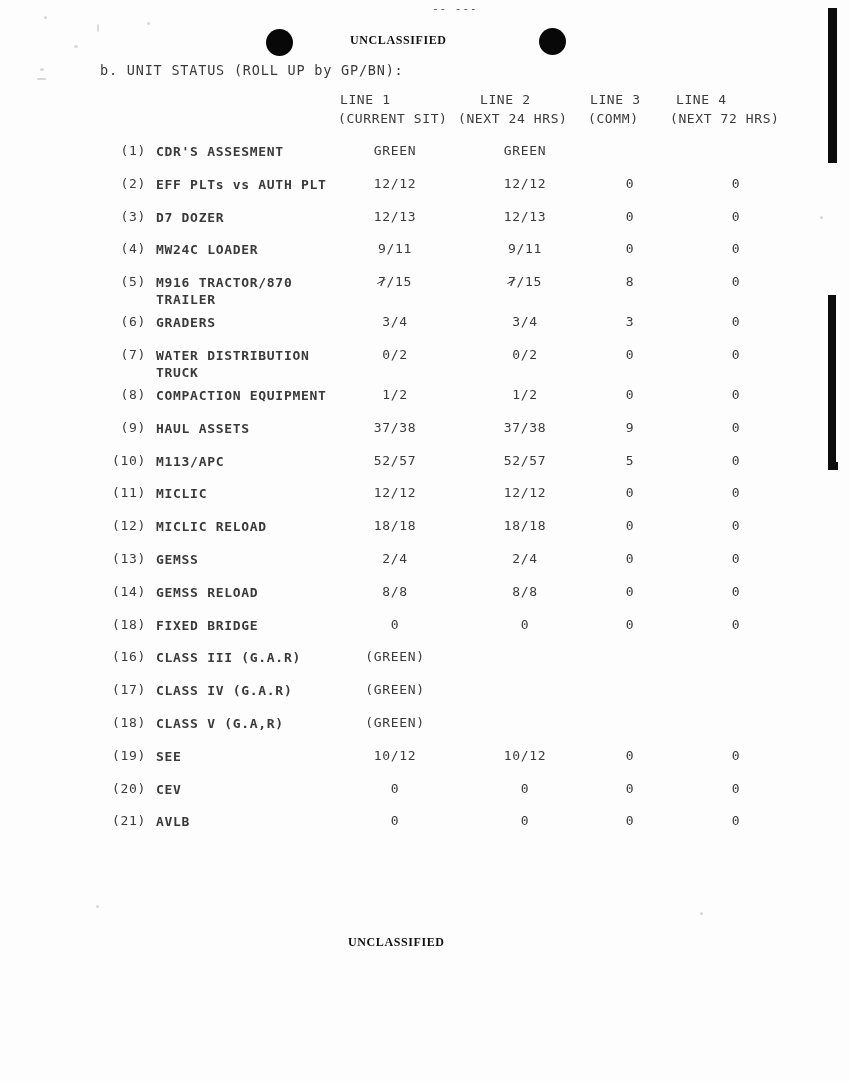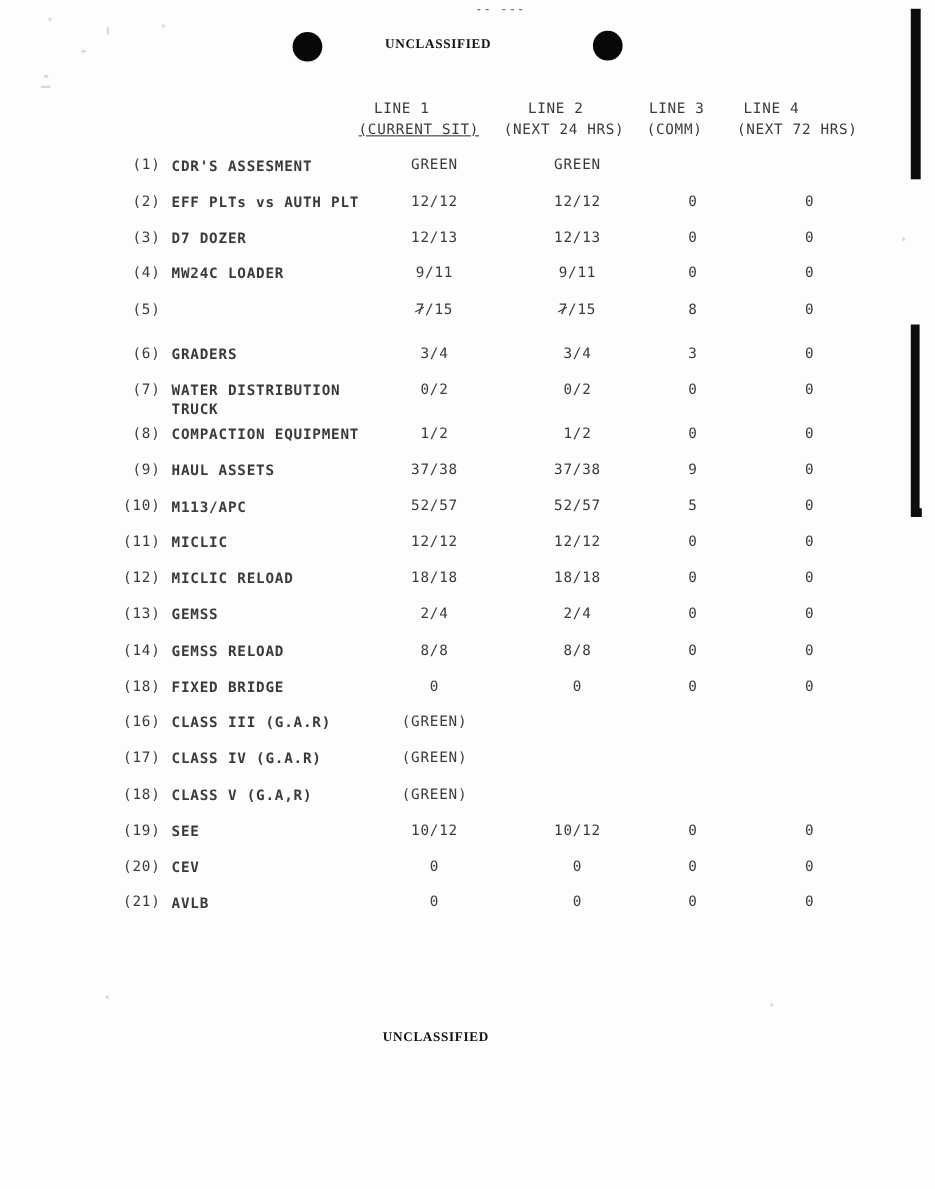--- a/index.html
+++ b/index.html
@@ -171,30 +171,31 @@
   <div class="speck" style="top:905px; left:96px; width:3px; height:3px;"></div>
   <div class="speck" style="top:912px; left:700px; width:3px; height:3px;"></div>
 
   <div class="top-dashes">-- ---</div>
 
   <div class="dot dot-left"></div>
   <div class="dot dot-right"></div>
 
   <div class="classification class-top">UNCLASSIFIED</div>
 
+  <div class="section-label">b.  UNIT STATUS (ROLL UP by GP/BN):</div>
 
   <div class="headers">
     <div class="hdr-row">
       <div class="hdr-cell" style="left:240px; width:110px;">LINE 1</div>
       <div class="hdr-cell" style="left:380px; width:110px;">LINE 2</div>
       <div class="hdr-cell" style="left:490px; width:80px;">LINE 3</div>
       <div class="hdr-cell" style="left:576px; width:120px;">LINE 4</div>
     </div>
     <div class="hdr-row">
-      <div class="hdr-cell" style="left:226px; width:138px;text-decoration:underline;">(CURRENT SIT)</div>
+      <div class="hdr-cell" style="left:238px; width:138px;">(CURRENT SIT)</div>
       <div class="hdr-cell" style="left:358px; width:134px;">(NEXT 24 HRS)</div>
       <div class="hdr-cell" style="left:488px; width:84px;">(COMM)</div>
       <div class="hdr-cell" style="left:570px; width:132px;">(NEXT 72 HRS)</div>
     </div>
   </div>
 
   <div class="rows" id="rows-container">
       <div class="row">
         <div class="c-num">(1)</div>
         <div class="c-item">CDR'S ASSESMENT</div>
@@ -222,20 +223,22 @@
       <div class="row">
         <div class="c-num">(4)</div>
         <div class="c-item">MW24C LOADER</div>
         <div class="c-v1">9/11</div>
         <div class="c-v2">9/11</div>
         <div class="c-v3">0</div>
         <div class="c-v4">0</div>
       </div>
       <div class="row tall">
         <div class="c-num">(5)</div>
+        <div class="c-item">M916 TRACTOR/870
+TRAILER</div>
         <div class="c-v1"><span class="strike">7/15</span></div>
         <div class="c-v2"><span class="strike">7/15</span></div>
         <div class="c-v3">8</div>
         <div class="c-v4">0</div>
       </div>
       <div class="row">
         <div class="c-num">(6)</div>
         <div class="c-item">GRADERS</div>
         <div class="c-v1">3/4</div>
         <div class="c-v2">3/4</div>

